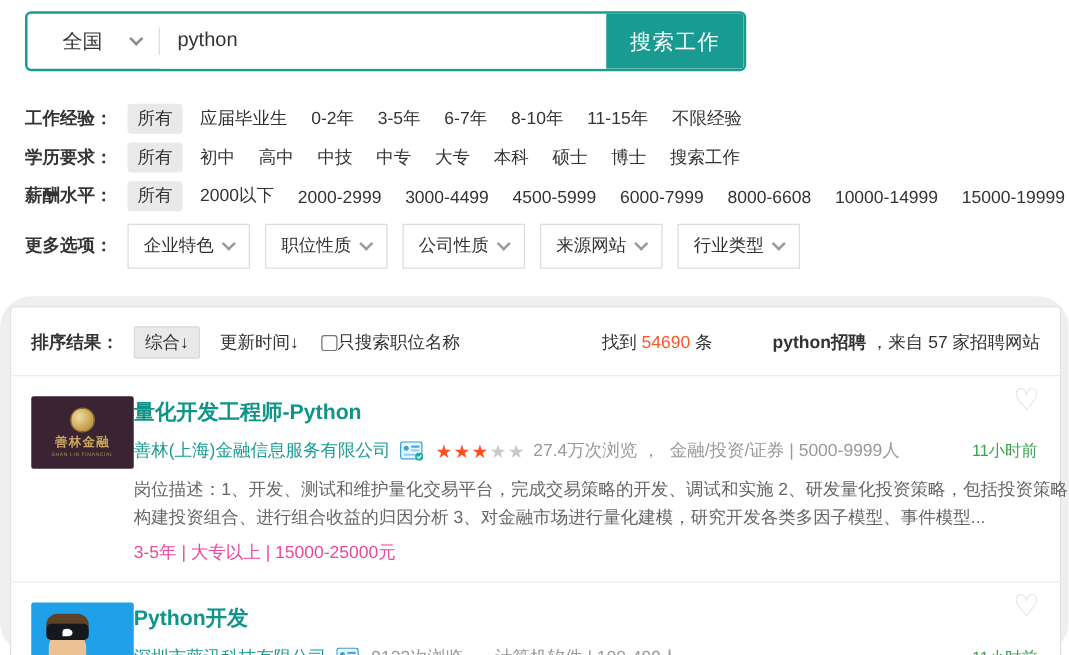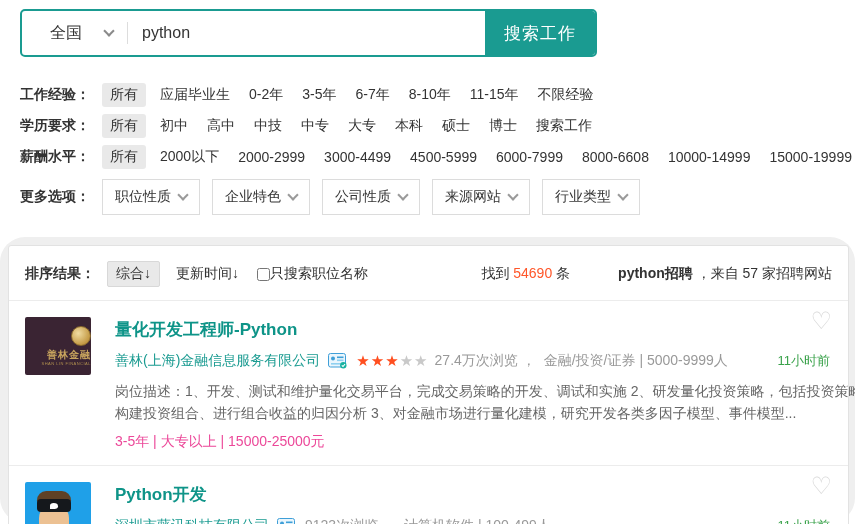--- a/index.html
+++ b/index.html
@@ -43,22 +43,22 @@
   .sort-opt { margin-right:18px; cursor:pointer; }
   .cb-wrap { display:flex; align-items:center; gap:0; }
   .cb { width:13px; height:13px; cursor:pointer; accent-color:#1a9b91; }
   .spacer { flex:1; }
   .summary { font-size:14px; color:#333; white-space:nowrap; }
   .summary .count { color:#ff5629; }
   .summary .kw { font-weight:bold;margin-left:48px; }
 
   
   .job-card { position:relative; display:flex; padding:16px 16px 14px 16px; border-top:1px solid #ececec; }
-  .logo { width:66px; height:58px; margin-right:24px; flex-shrink:0; border-radius:2px;
-    display:flex; flex-direction:column; align-items:flex-end; justify-content:center; overflow:hidden; }
+  .logo { width:82px; height:58px; margin-right:0; flex-shrink:0; border-radius:2px;
+    display:flex; flex-direction:column; align-items:center; justify-content:center; overflow:hidden; }
   .logo-shanlin { background:#3a2433; }
   .coin { width:20px; height:20px; border-radius:50%; border:1px solid #8a6a2f;
     background:radial-gradient(circle at 35% 35%, #f0dca2, #c49a45 70%, #9c7630); margin-bottom:3px; }
   .logo-cn { color:#c9a55e; font-size:10px; font-weight:bold; letter-spacing:1px; line-height:1.2; }
   .logo-en { color:#b08f4e; font-size:4px; letter-spacing:0.5px; }
   .logo-tengxun { background:#1fa0e8; position:relative; }
   .head { position:absolute; left:14px; bottom:5px; width:30px; height:30px;
     background:#ecc193; border-radius:13px 13px 11px 11px; }
   .hair { position:absolute; left:12px; top:9px; width:34px; height:11px;
     background:#5f4125; border-radius:10px 10px 2px 2px; }
@@ -136,25 +136,25 @@
     <span class="filter-opt">6000-7999</span>
     <span class="filter-opt">8000-6608</span>
     <span class="filter-opt">10000-14999</span>
     <span class="filter-opt">15000-19999</span>
 
   </div>
 
   <div class="filter-row more-row">
     <span class="filter-label">更多选项：</span>
     <button class="dropdown-btn">
+      <span>企业特色</span>
+      <span class="chev teal"></span>
+    </button>
+    <button class="dropdown-btn">
       <span>职位性质</span>
-      <span class="chev teal"></span>
-    </button>
-    <button class="dropdown-btn">
-      <span>企业特色</span>
       <span class="chev teal"></span>
     </button>
     <button class="dropdown-btn">
       <span>公司性质</span>
       <span class="chev teal"></span>
     </button>
     <button class="dropdown-btn">
       <span>来源网站</span>
       <span class="chev teal"></span>
     </button>

